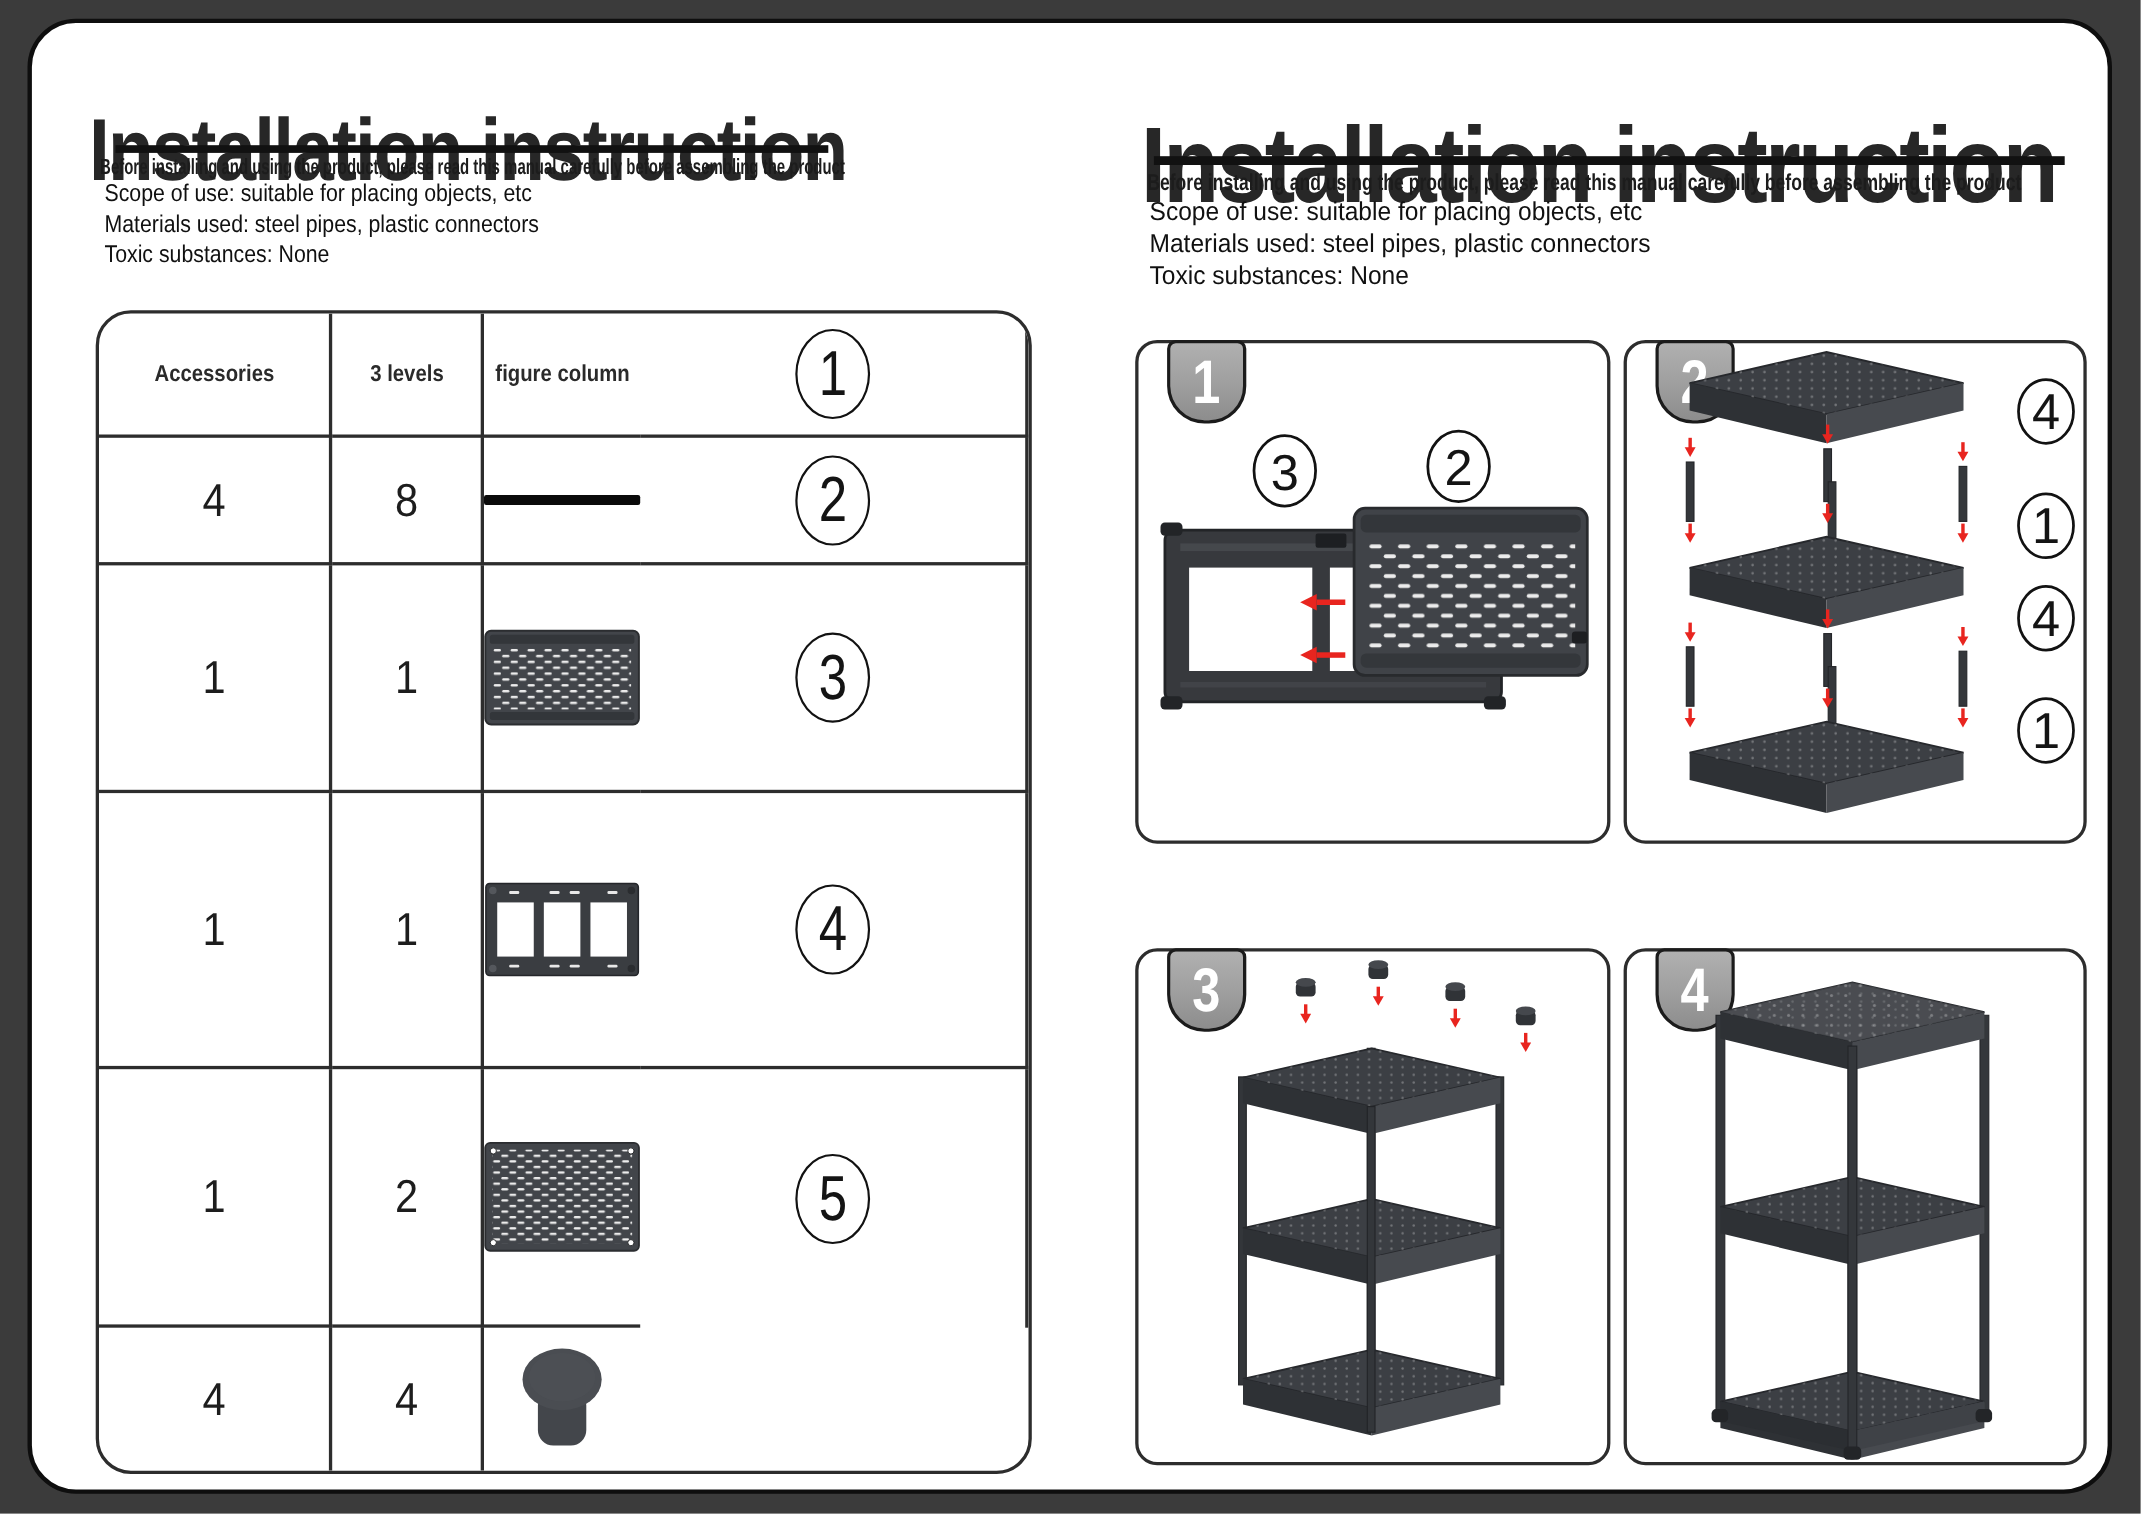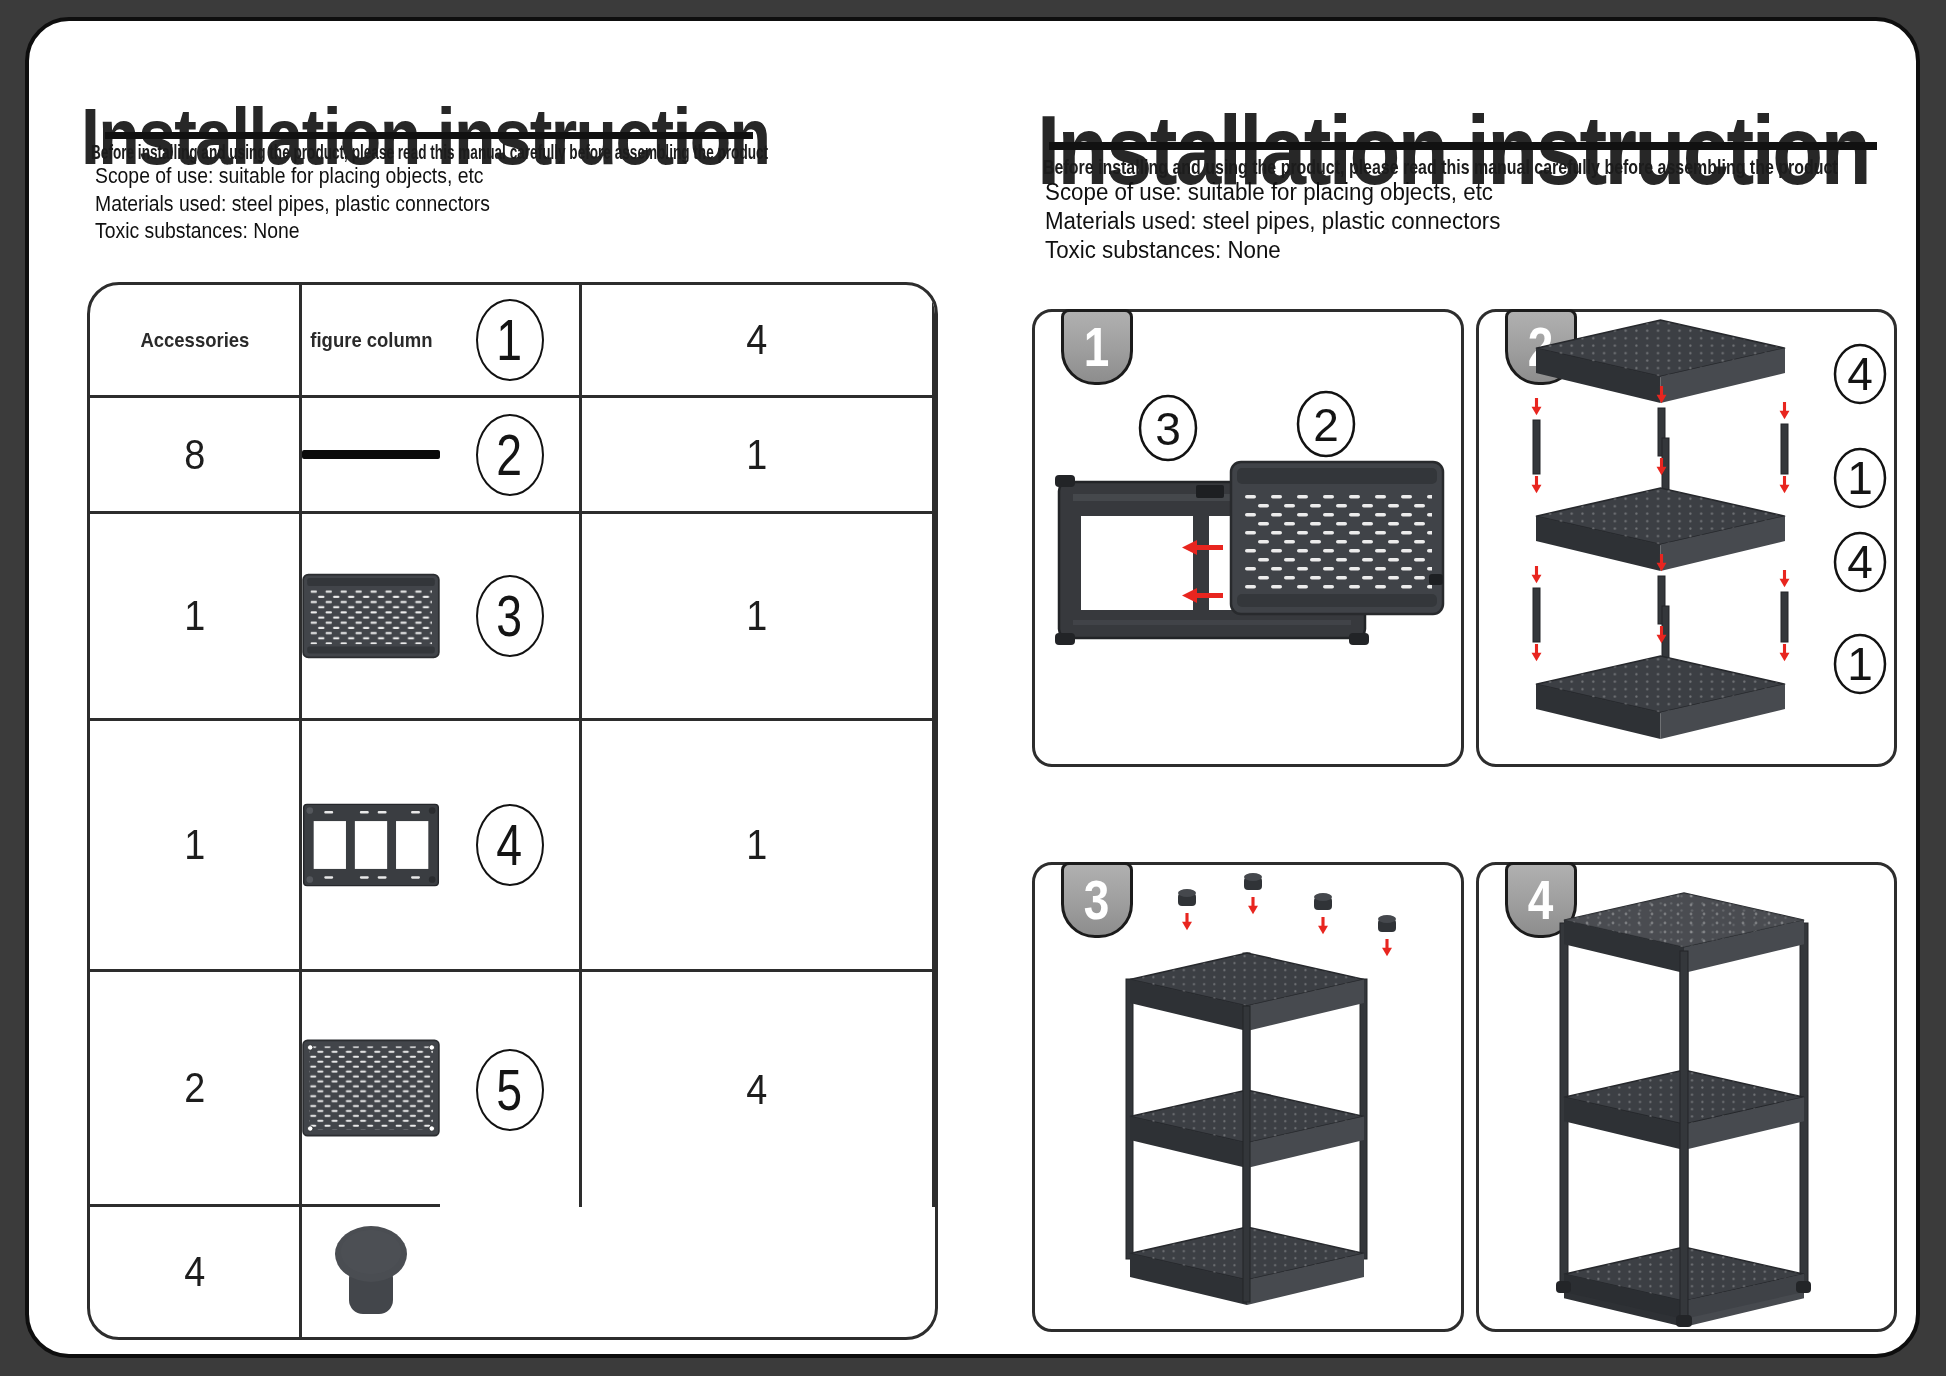--- a/index.html
+++ b/index.html
@@ -129,20 +129,23 @@
     <div>Scope of use: suitable for placing objects, etc</div>
     <div>Materials used: steel pipes, plastic connectors</div>
     <div>Toxic substances: None</div>
   </div>
 
   <div class="abs parts-table">
 
     <div class="cell th">
         <span>Accessories</span>
       </div>
+    <div class="cell th">
+        <span>3 levels</span>
+      </div>
     <div class="cell th last-col">
         <span>figure column</span>
       </div>
 
     <div class="cell">
       <span class="circle-num">
           <span>1</span>
         </span>
     </div>
     <div class="cell">

